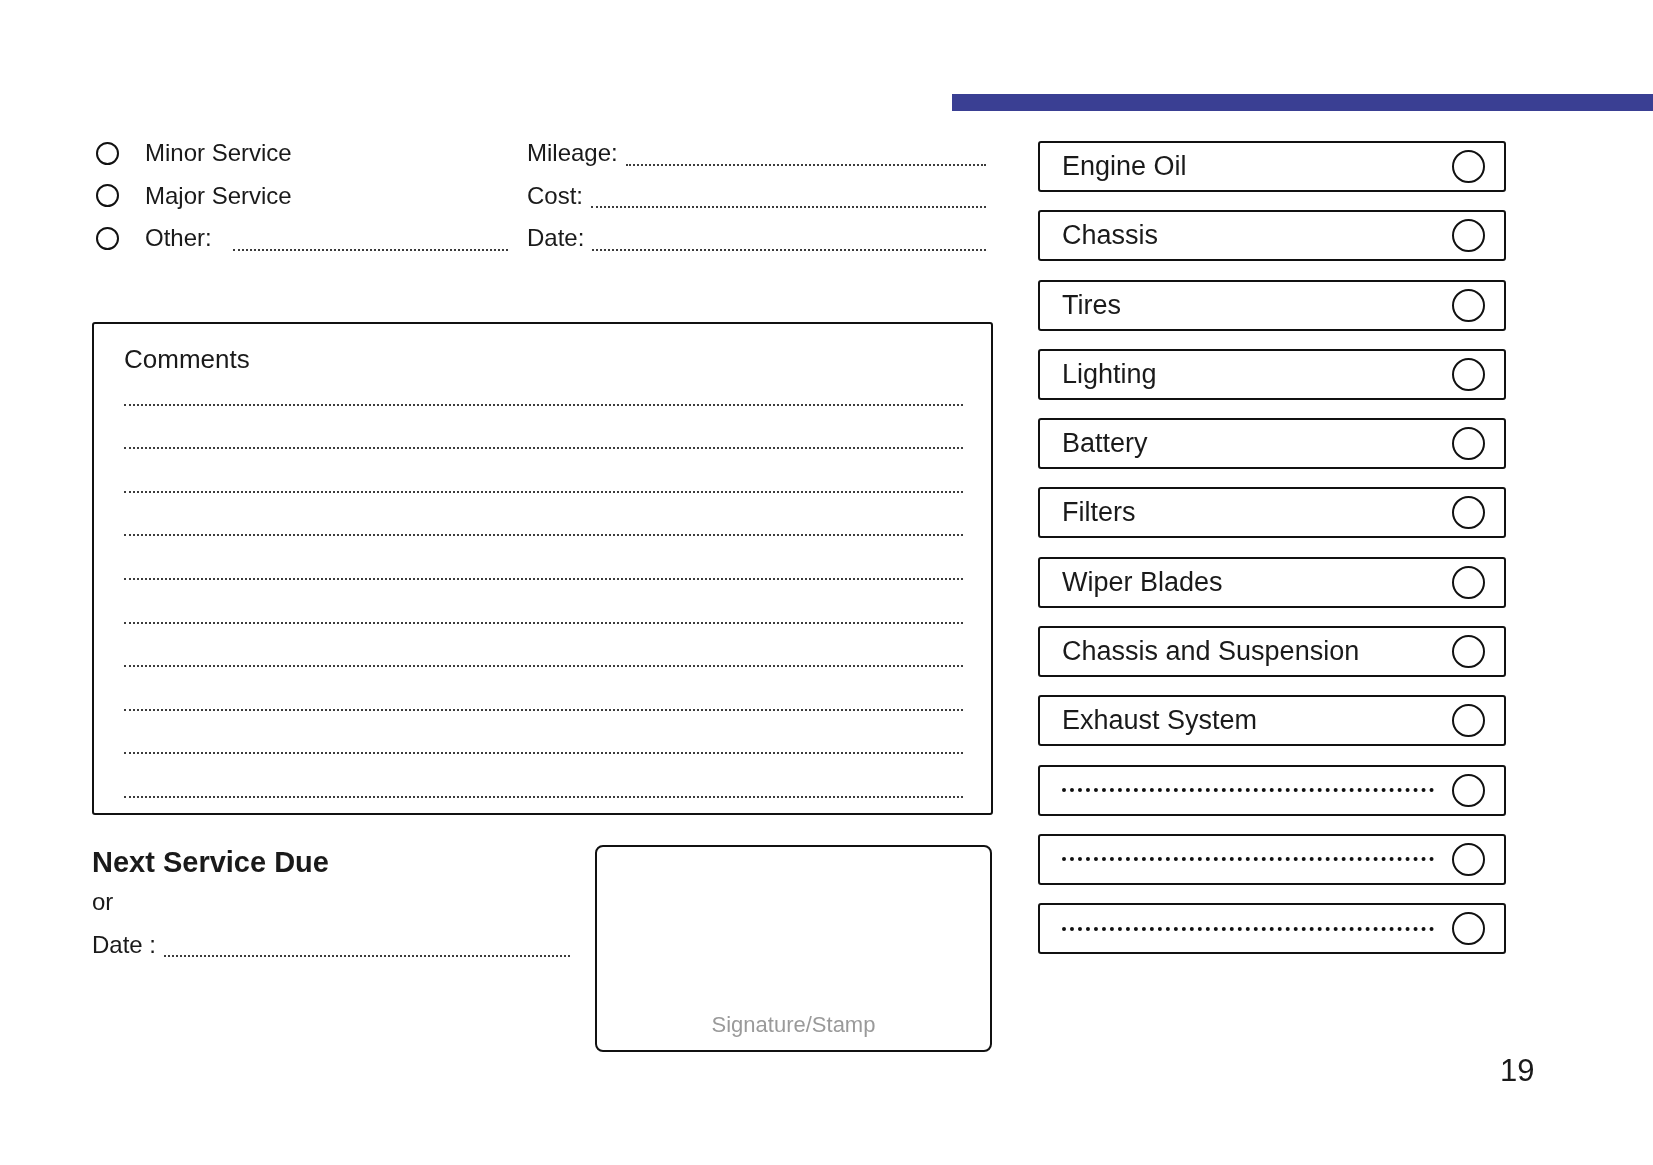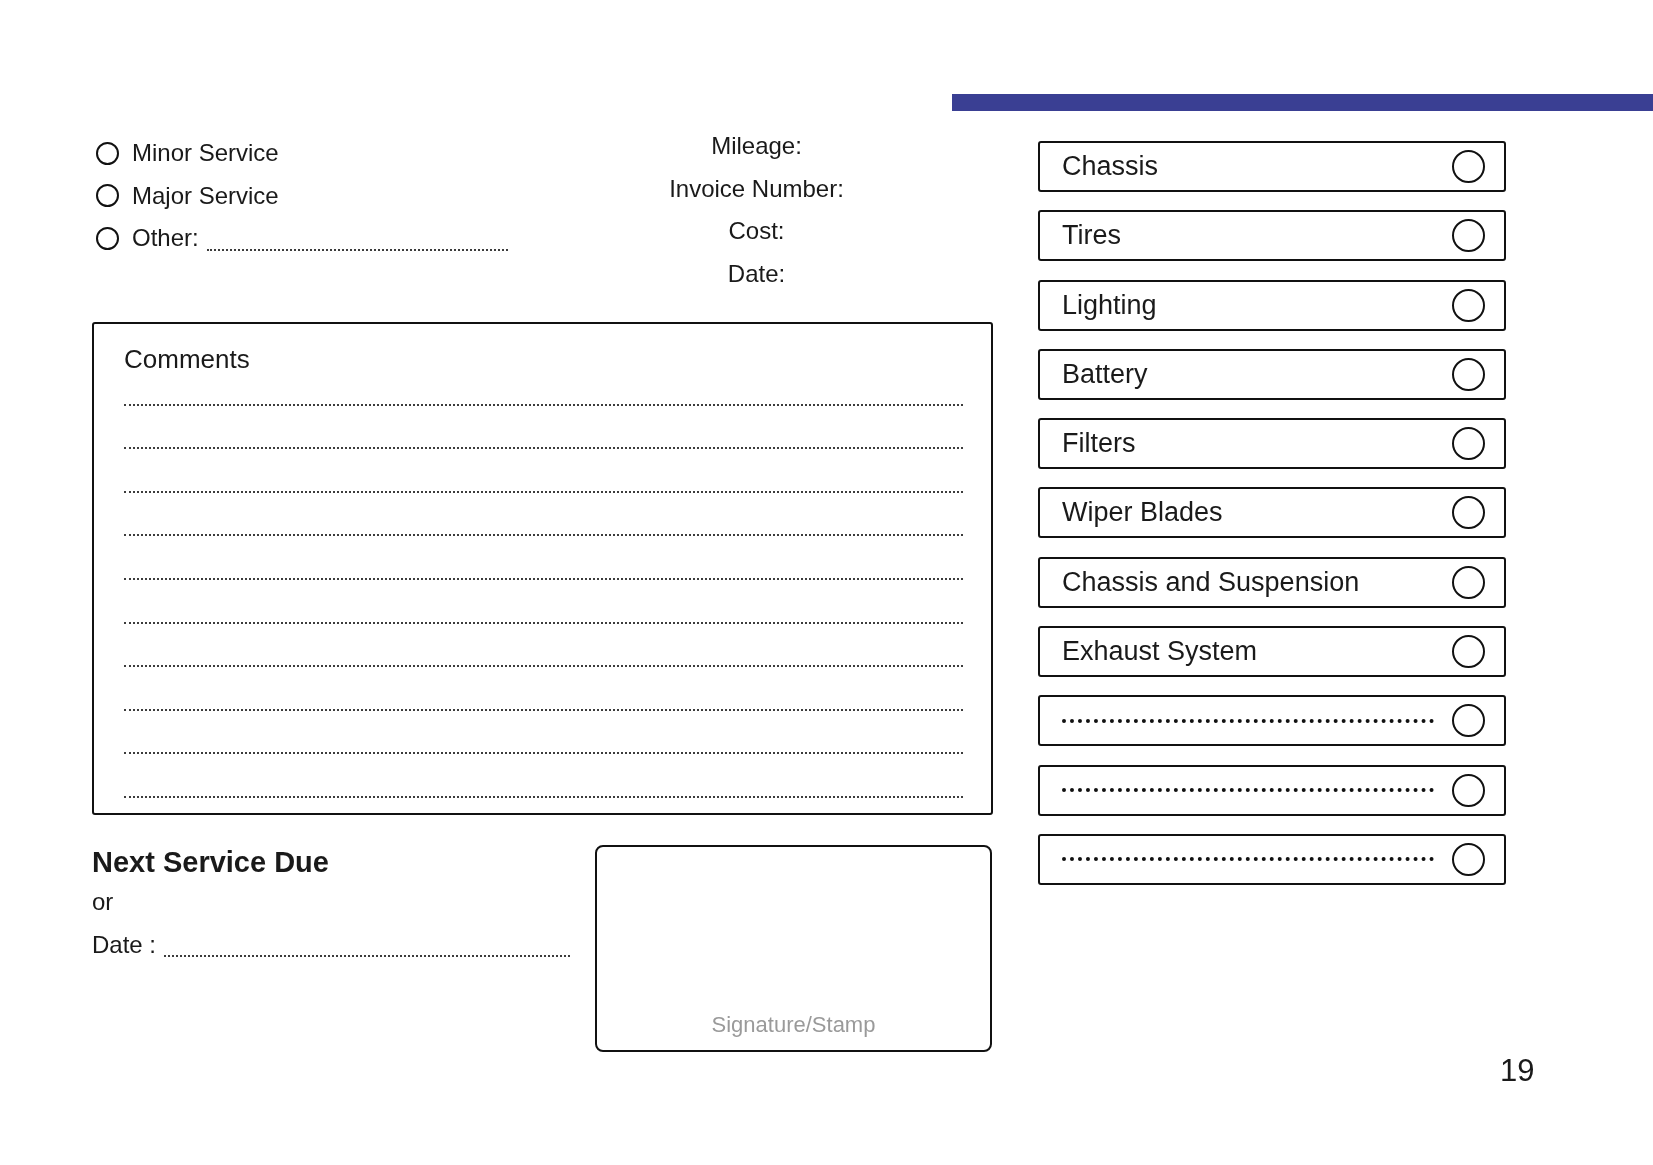--- a/index.html
+++ b/index.html
@@ -27,20 +27,21 @@
   
   .service-options {
     position: absolute;
     left: 96px; top: 132px;
     width: 412px;
   }
   .option-row {
     display: flex;
     align-items: center;
     height: 42.5px;
+    gap: 13px;
   }
   .radio-circle {
     width: 23px; height: 23px;
     border: 2.5px solid #111;
     border-radius: 50%;
     flex: 0 0 auto;
     margin-right: 13px;
   }
   .option-label { font-size: 24px; white-space: nowrap; }
   .fill-line {
@@ -55,21 +56,20 @@
   
   .details-fields {
     position: absolute;
     left: 527px; top: 132px;
     width: 459px;
   }
   .field-row {
     display: flex;
     align-items: center;
     height: 42.5px;
-    flex-direction: column;
   }
   .field-label { font-size: 24px; white-space: nowrap; }
 
   
   .comments-box {
     position: absolute;
     left: 92px; top: 322px;
     width: 901px; height: 493px;
     border: 2px solid #111;
     border-radius: 3px;
@@ -187,24 +187,20 @@
       <span class="fill-line"></span>
     </div>
   </div>
 
   <div class="details-fields">
     <div class="field-row">
       <span class="field-label">Mileage:</span>
       <span class="fill-line"></span>
     </div>
     <div class="field-row">
-      <span class="field-label">Invoice Number:</span>
-      <span class="fill-line"></span>
-    </div>
-    <div class="field-row">
       <span class="field-label">Cost:</span>
       <span class="fill-line"></span>
     </div>
     <div class="field-row">
       <span class="field-label">Date:</span>
       <span class="fill-line"></span>
     </div>
   </div>
 
   <div class="comments-box">
@@ -233,20 +229,24 @@
       <span class="fill-line"></span>
     </div>
   </div>
 
   <div class="signature-box">
     <div class="signature-label">Signature/Stamp</div>
   </div>
 
   <div class="checklist">
     <div class="checklist-item">
+      <span class="checklist-item-label">Engine Oil</span>
+      <span class="check-circle"></span>
+    </div>
+    <div class="checklist-item">
       <span class="checklist-item-label">Chassis</span>
       <span class="check-circle"></span>
     </div>
     <div class="checklist-item">
       <span class="checklist-item-label">Tires</span>
       <span class="check-circle"></span>
     </div>
     <div class="checklist-item">
       <span class="checklist-item-label">Lighting</span>
       <span class="check-circle"></span>

